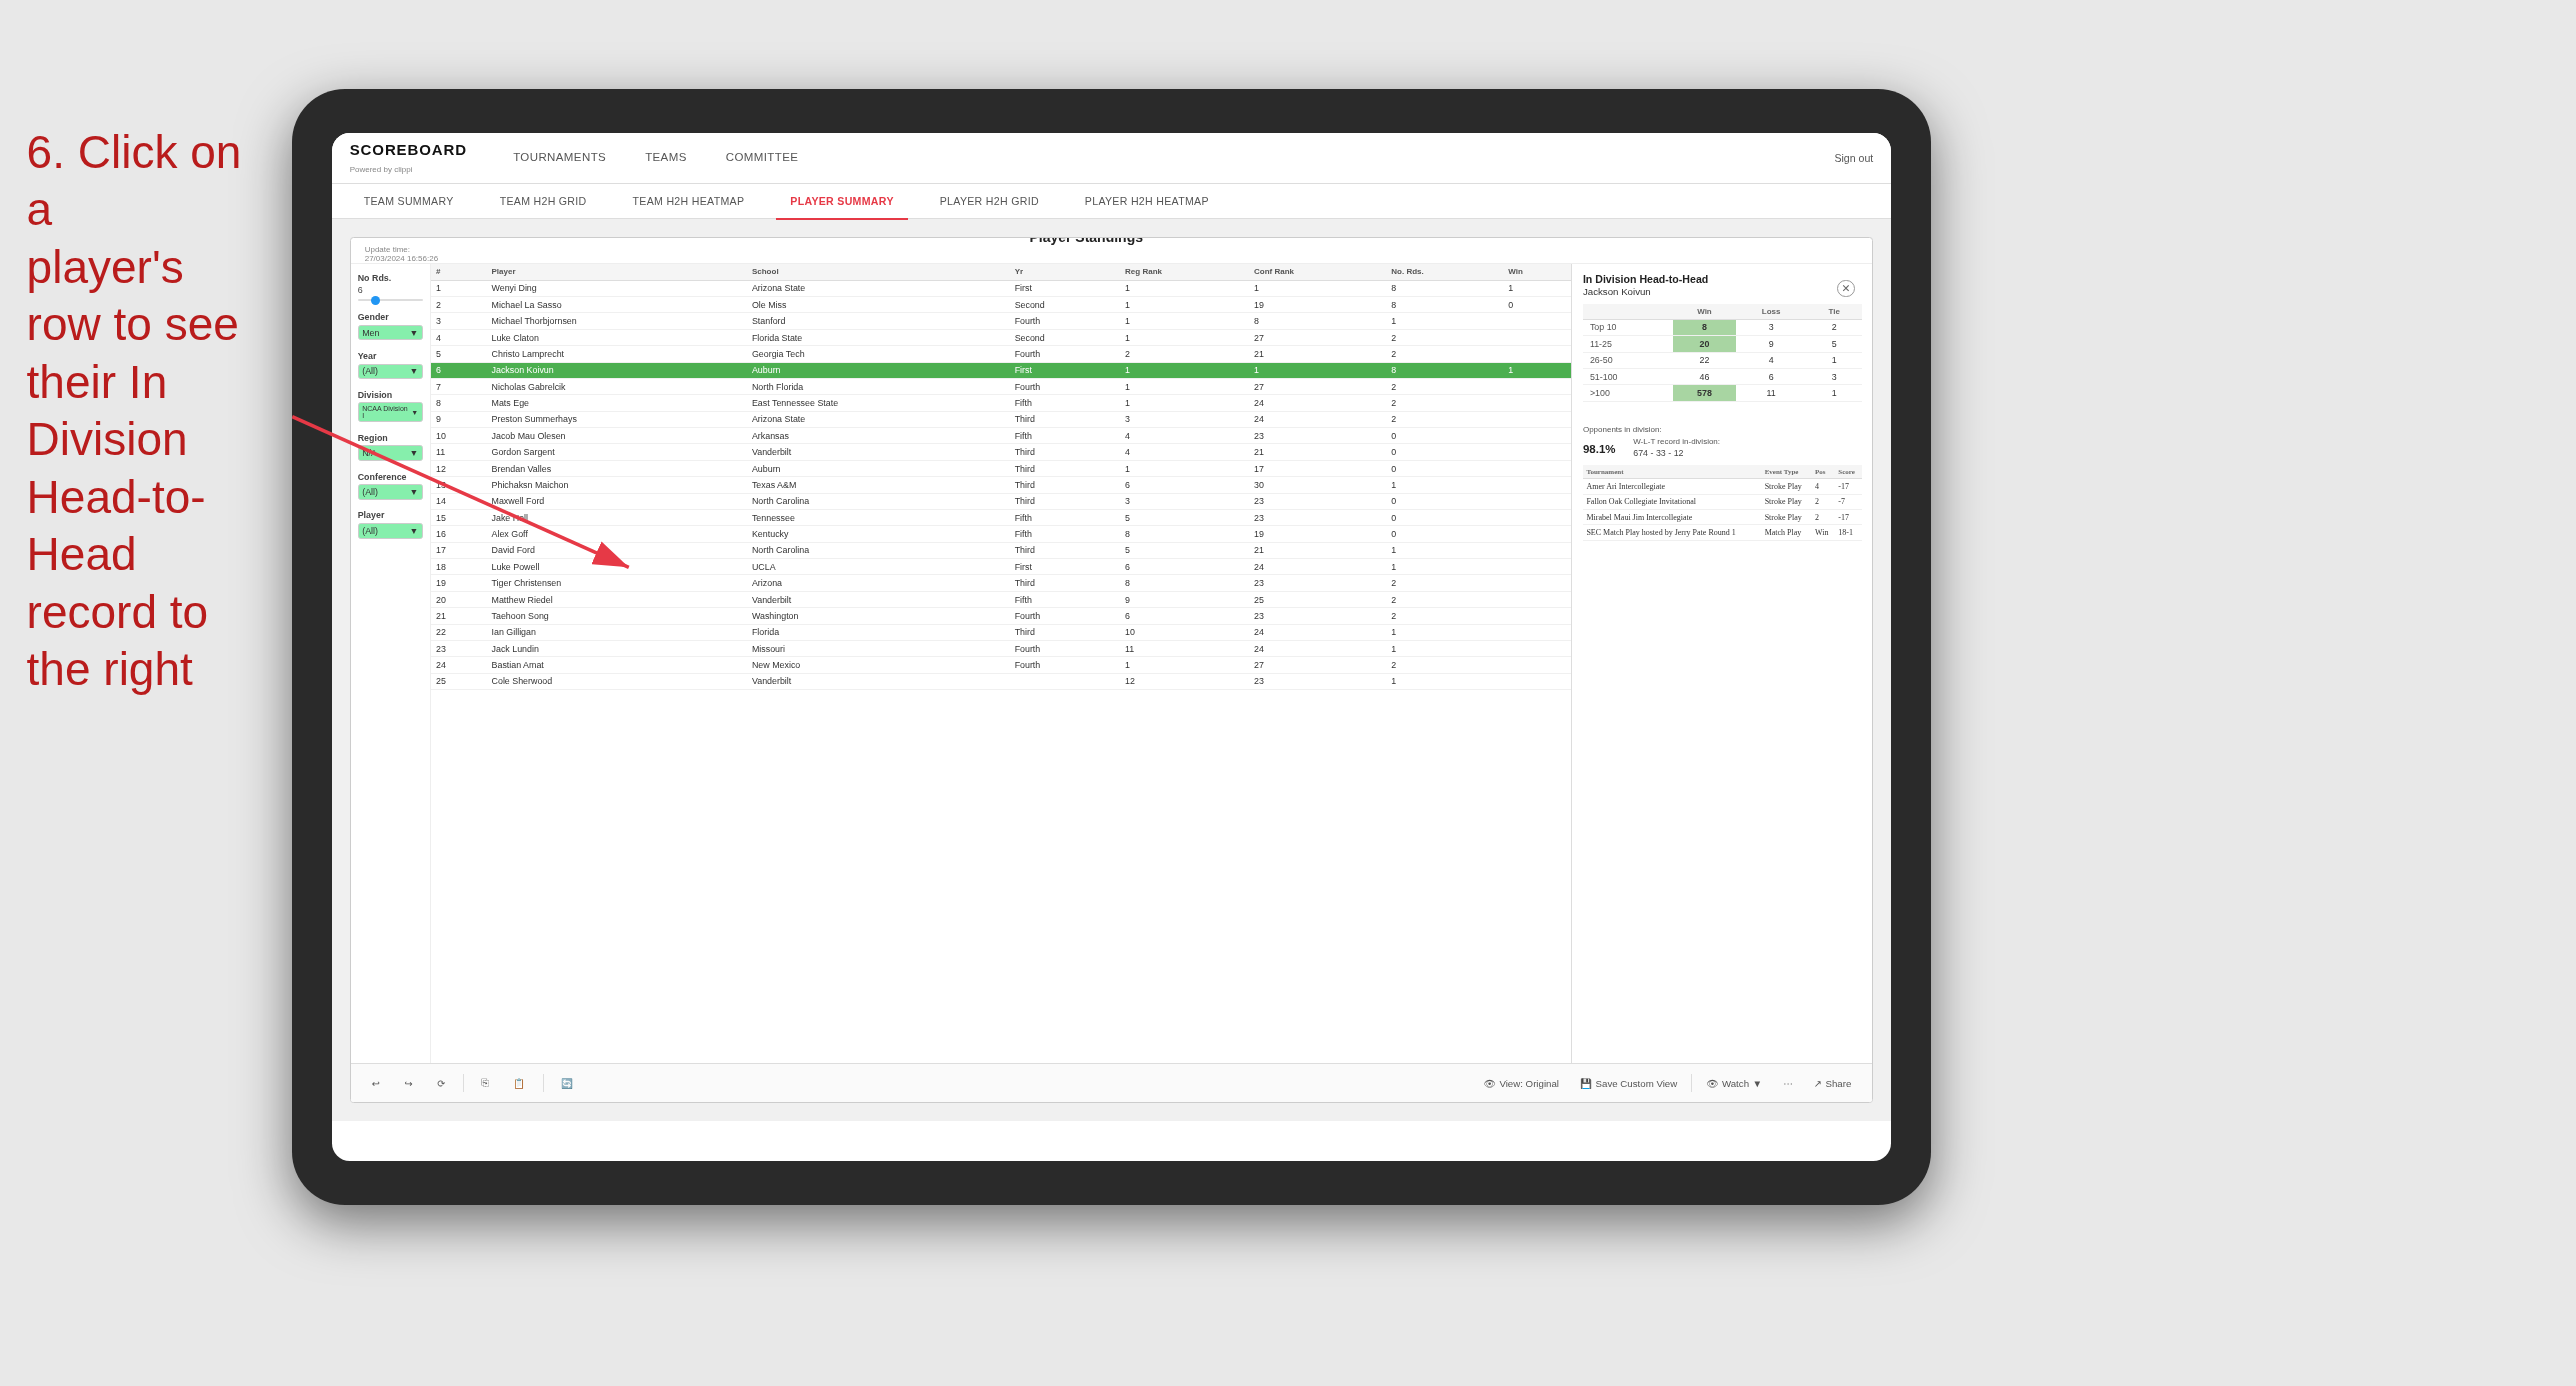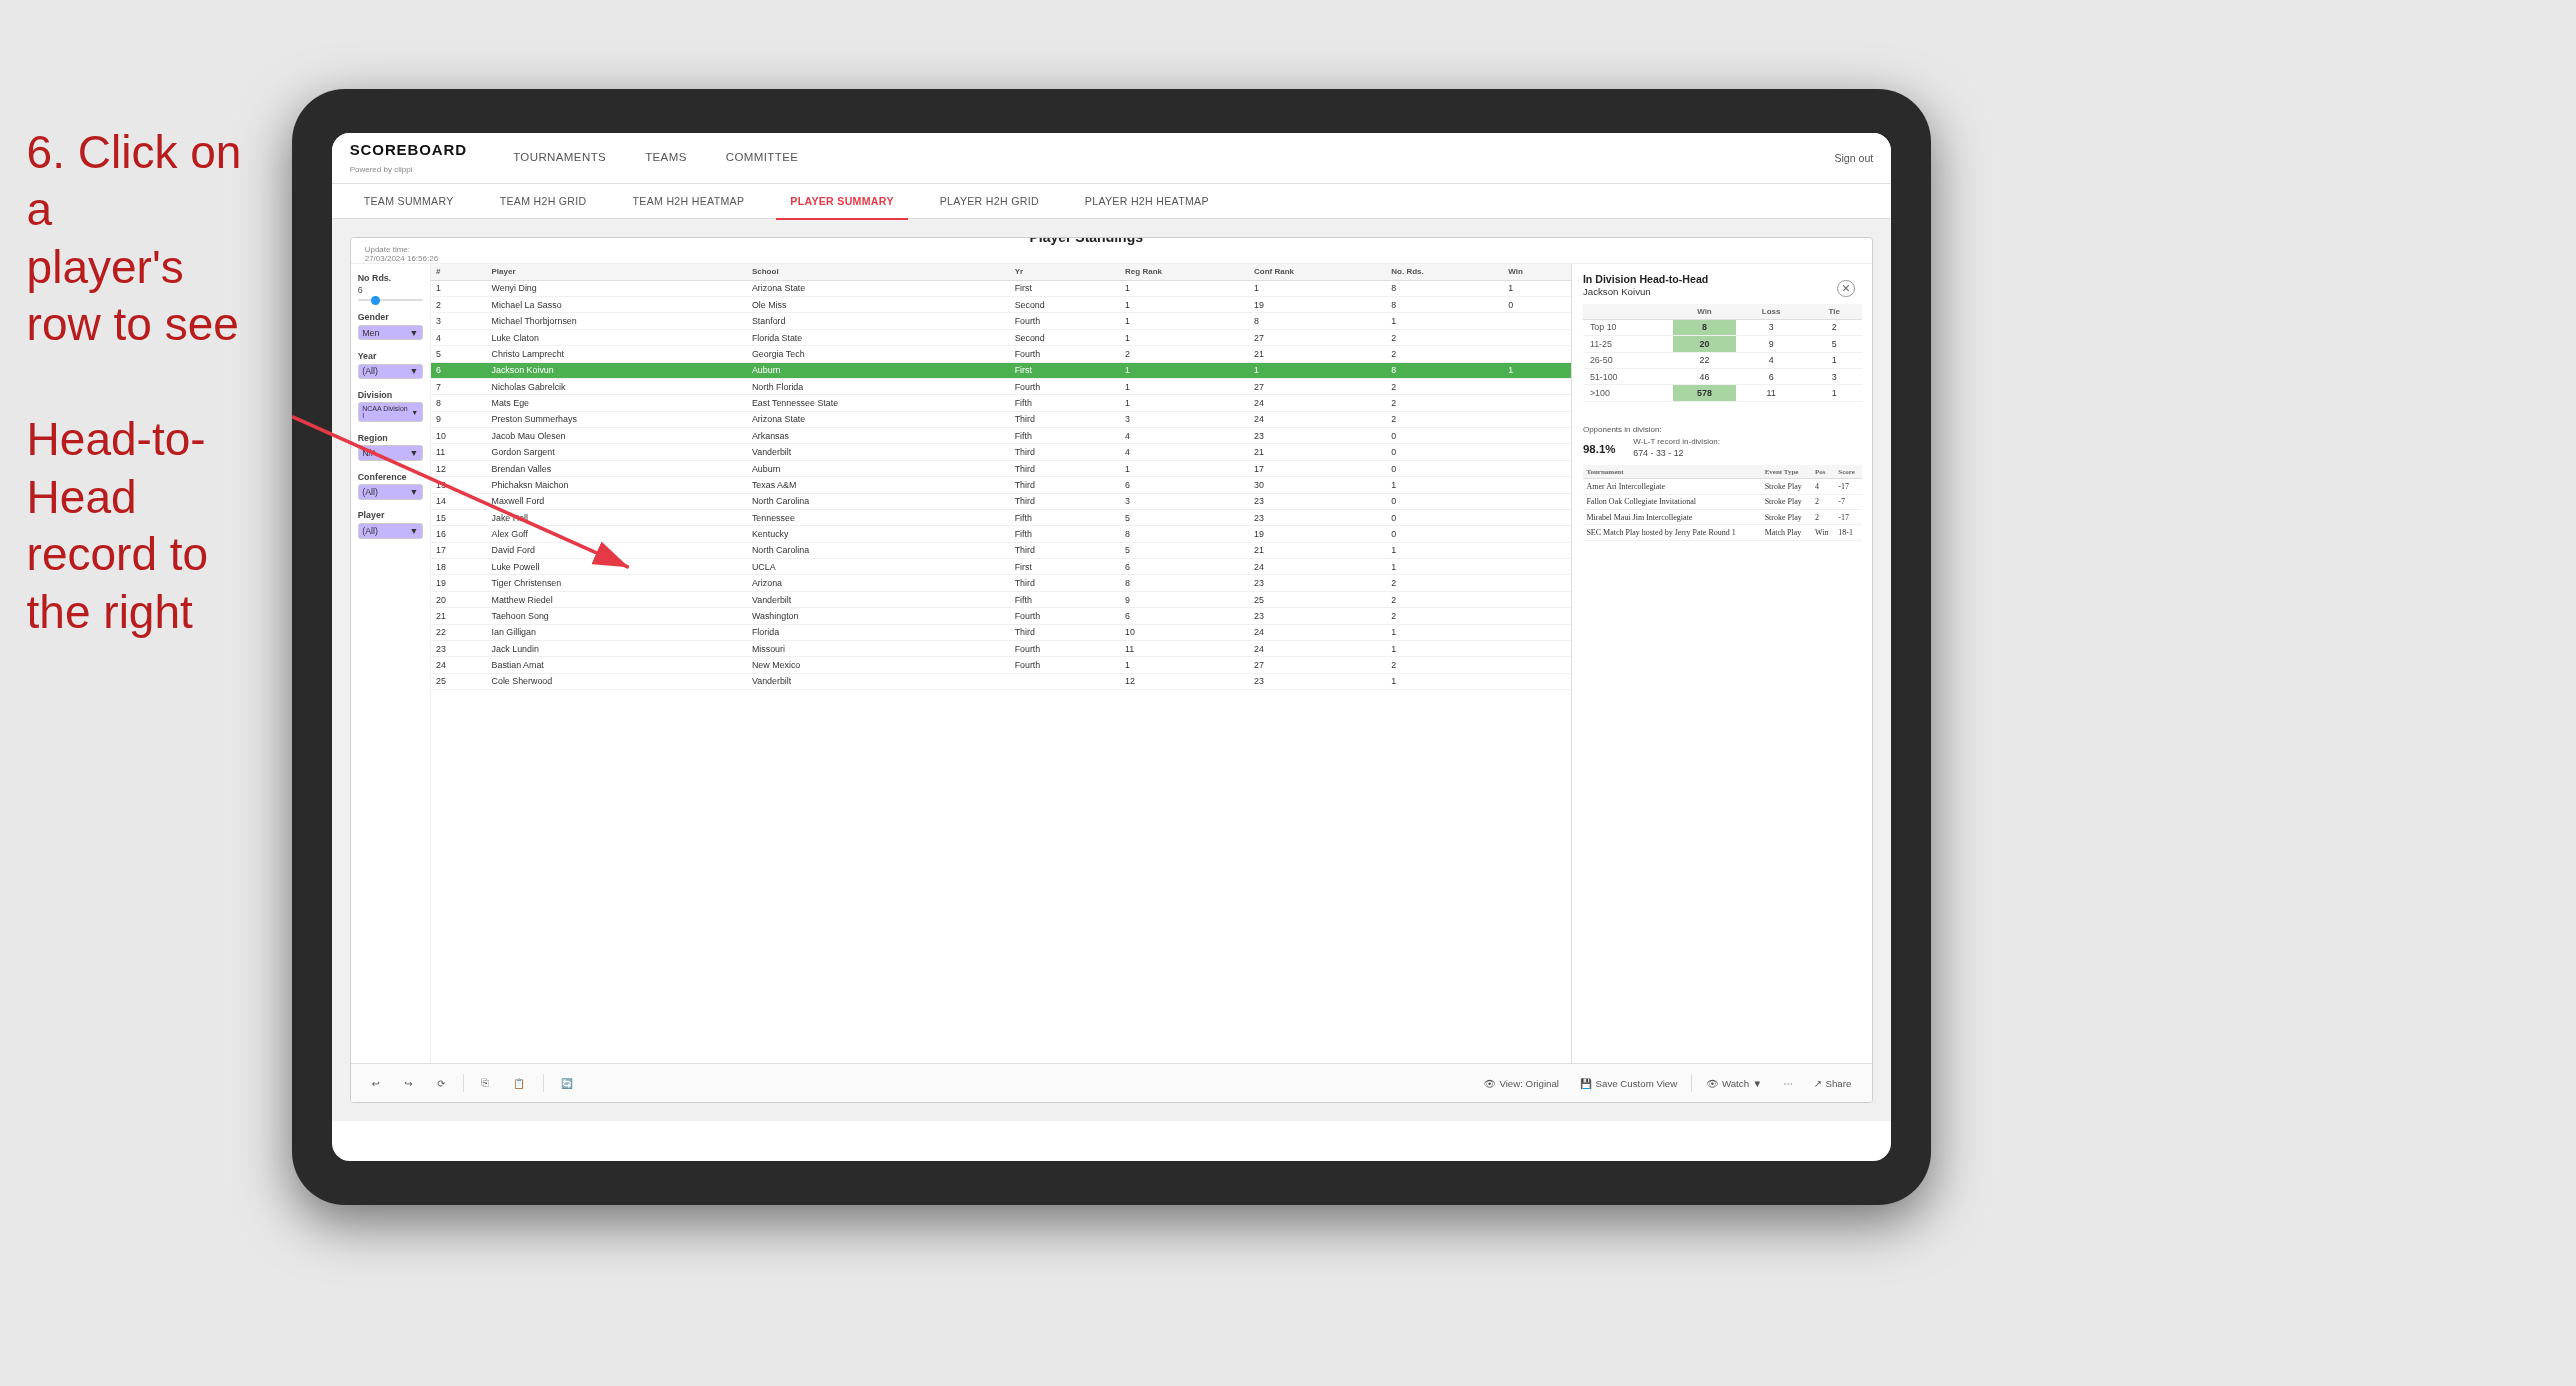--- a/index.html
+++ b/index.html
@@ -199,21 +199,21 @@
       color: #444;
       margin-bottom: 2.7px;
       font-size: 8.9px;
     }
     .filter-value {
       font-size: 8.9px;
       color: #333;
       padding: 1.8px 3.5px;
       border: 0.9px solid #ccc;
       border-radius: 2.7px;
-      background: #c4b5fd;
+      background: #86efac;
       width: 100%;
       display: flex;
       align-items: center;
       justify-content: space-between;
     }
     .slider-track {
       width: 100%;
       height: 2.7px;
       background: #ddd;
       border-radius: 1.8px;
@@ -393,21 +393,21 @@
       pointer-events: none;
       z-index: 100;
     }
   </style>
 </head>
 <body>
 
 <div class="instruction">
   <span>6. Click on a</span><br>
   <span>player's row to see</span><br>
-  <br>
+  <span>their In Division</span><br>
   <span>Head-to-Head</span><br>
   <span>record to the right</span>
 </div>
 
 <div class="tablet">
   <div class="tablet-screen">
 
     <div class="top-nav">
       <div class="scoreboard-logo">
         <span class="logo-title">SCOREBOARD</span>

